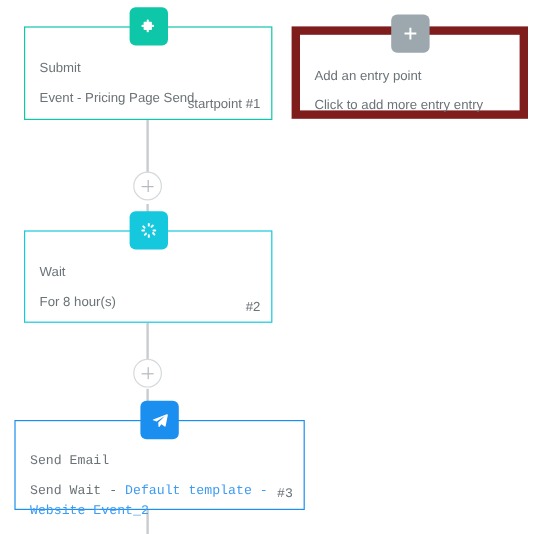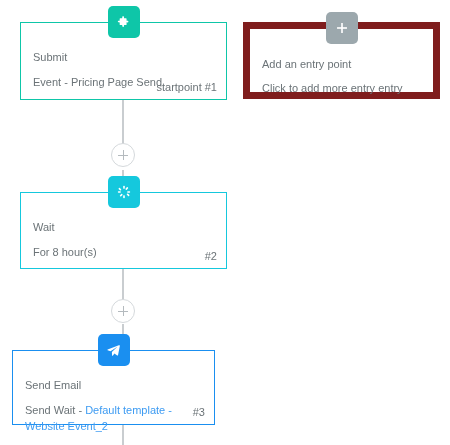--- a/index.html
+++ b/index.html
@@ -132,22 +132,23 @@
 
   #node-wait {
     left: 20px;  top: 192px;
     width: 207px; height: 77px;
     border-color: #15c8dd;
   }
   #node-wait .node-badge { background: #15c8dd; }
 
   #node-send-email {
     left: 12px;  top: 350px;
-    width: 203px; height: 75px;
+    width: 242px; height: 75px;
     border-color: #1a8ff0;
+    font-family: Liberation Mono, monospace;
   }
   #node-send-email .node-badge { background: #1a8ff0; }
 
   
   #entry-point-panel {
     position: absolute;
     left: 243px; top: 22px;
     width: 197px; height: 77px;
     box-sizing: border-box;
     background: #ffffff;

